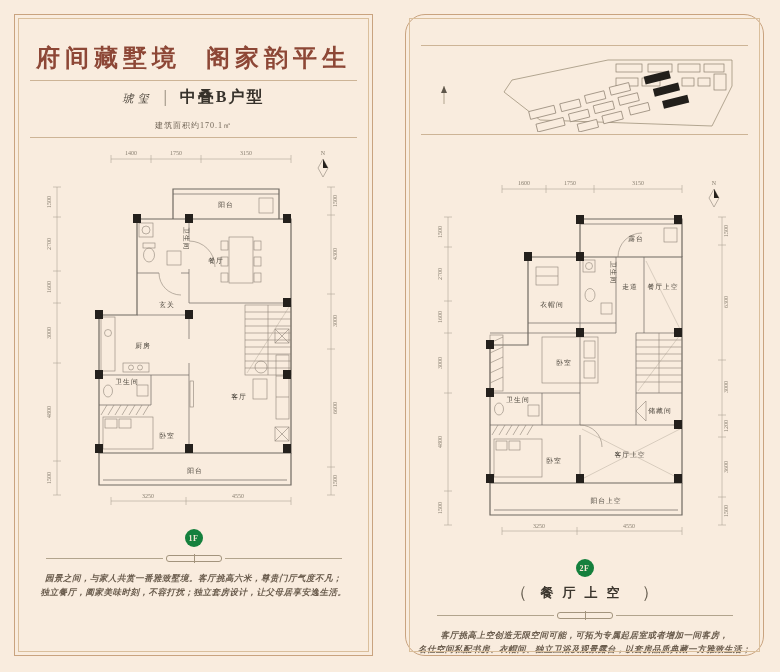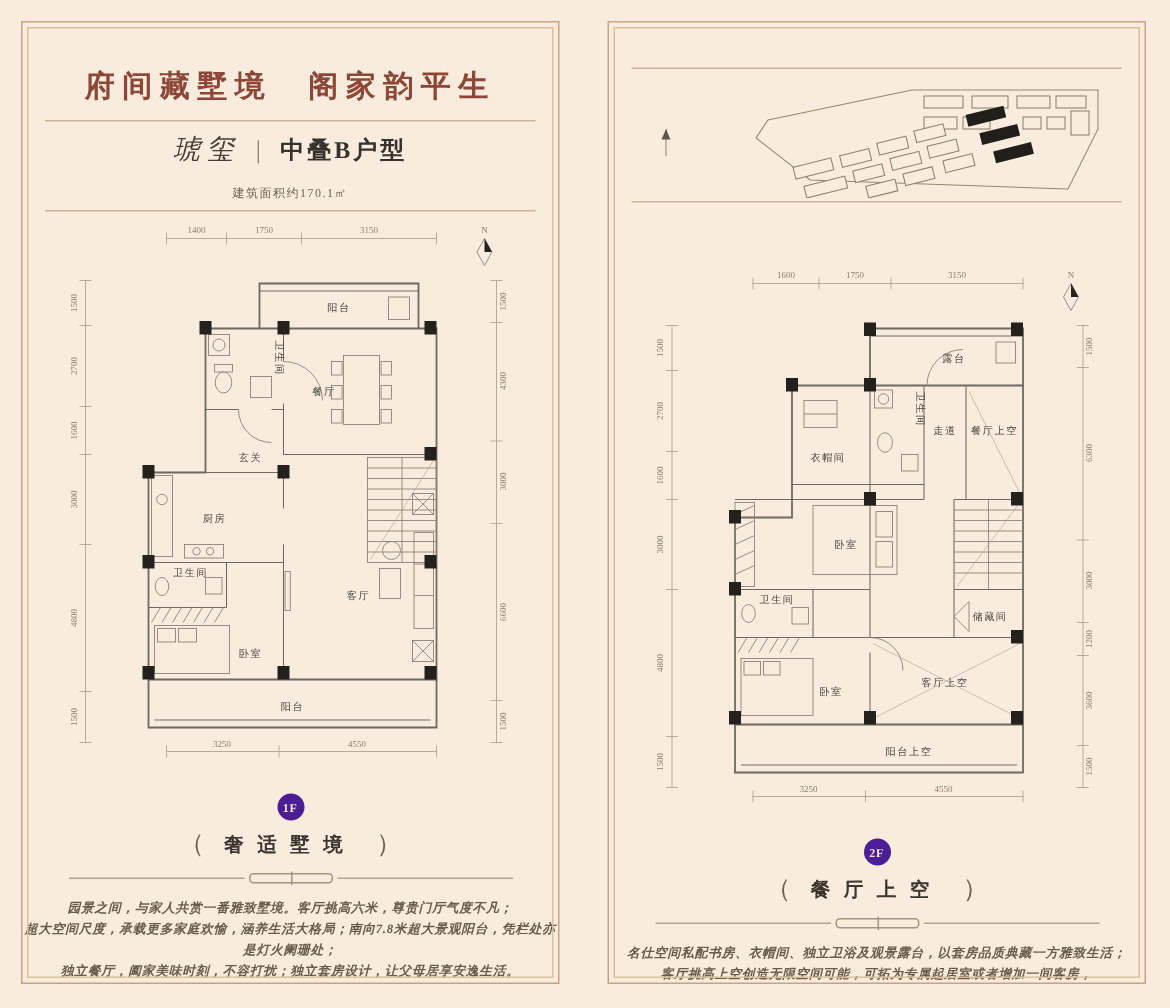--- a/index.html
+++ b/index.html
@@ -10,44 +10,44 @@
     color:#4a443c;
   }
   .panel{
     position:absolute;top:14px;width:359px;height:642px;
     border:1px solid #c9a37f;background:#f9ecde;box-sizing:border-box;
   }
   .panel::after{
     content:"";position:absolute;inset:3px;border:1px solid #dabf9c;pointer-events:none;
   }
   .panel-left{left:14px;}
-  .panel-right{left:405px;}
+  .panel-right{left:405px;border-radius:20px;}
 
   .p-header{height:124px;box-sizing:border-box;text-align:center;}
-  .lp-title{padding-top:30px;font-size:20px;font-weight:bold;color:#8d4736;letter-spacing:5px;line-height:26px;}
+  .lp-title{padding-top:30px;font-size:24px;font-weight:bold;color:#8d4736;letter-spacing:5px;line-height:26px;}
   .lp-title .t2{margin-left:14px;}
   .rule{border:none;border-top:1px solid #cdb496;margin:0 15px;}
   .rule-a{margin-top:9px;}
   .lp-sub{margin-top:6px;font-size:16px;color:#37322b;letter-spacing:2px;}
-  .lp-sub .brand{font-size:18px;font-style:italic;letter-spacing:4px;color:#453e35;}
+  .lp-sub .brand{font-size:11px;font-style:italic;letter-spacing:4px;color:#453e35;}
   .lp-sub .sep{font-weight:100;color:#8a8072;margin:0 5px;font-size:17px;}
   .lp-sub .tname{font-weight:bold;}
   .lp-area{margin-top:12px;font-size:8px;color:#6f6355;letter-spacing:1px;}
   .rule-b{margin-top:6px;}
 
   .rp-rule-top{margin:30px 15px 0;}
   .site-svg{display:block;margin:2px auto 0;}
   .rp-rule-bot{margin:2px 15px 0;}
 
   .plan-svg{display:block;margin:4px auto 0;}
 
   .p-footer{margin-top:16px;text-align:center;}
   .badge{
     width:18px;height:18px;border-radius:50%;margin:0 auto;
-    background:#4c1d95;color:#f3e6d3;font-size:8px;font-weight:bold;
+    background:#15803d;color:#f3e6d3;font-size:8px;font-weight:bold;
     display:flex;align-items:center;justify-content:center;letter-spacing:0.5px;
   }
   .section-label{margin-top:4px;font-size:13px;color:#3c362e;}
   .section-label .paren{font-size:17px;font-weight:200;color:#6b6254;vertical-align:-1px;}
   .section-label .ltext{letter-spacing:9px;margin:0 10px;font-weight:bold;}
   .divider{display:flex;align-items:center;width:296px;margin:8px auto 0;}
   .divider .dline{flex:1;height:1px;background:#b2a48d;}
   .orn{width:54px;height:5px;margin:0 3px;border:1px solid #a3947d;border-radius:3px;position:relative;}
   .orn::after{content:"";position:absolute;left:50%;top:-2px;bottom:-2px;width:1px;background:#a3947d;}
   .desc{margin-top:9px;font-size:8.5px;font-weight:600;color:#6a5c4d;line-height:14px;letter-spacing:0.5px;}
@@ -249,33 +249,27 @@
       <text class="room-t" x="104" y="205" text-anchor="middle">厨房</text>
       <text class="room-t" x="88" y="241" text-anchor="middle" font-size="6">卫生间</text>
       <text class="room-t" x="128" y="295" text-anchor="middle">卧室</text>
       <text class="room-t" x="200" y="256" text-anchor="middle">客厅</text>
       <text class="room-t" x="156" y="330" text-anchor="middle">阳台</text>
     </g>
   </svg>
 
   <div class="p-footer">
     <div class="badge">1F</div>
-    <div class="section-label">
-      <span class="paren">（</span>
-      <span class="ltext">奢适墅境</span>
-      <span class="paren">）</span>
-    </div>
     <div class="divider">
       <span class="dline"></span>
         <span class="orn"></span>
         <span class="dline"></span>
     </div>
     <div class="desc">
       <p>园景之间，与家人共赏一番雅致墅境。客厅挑高六米，尊贵门厅气度不凡；</p>
-      <p>超大空间尺度，承载更多家庭欢愉，涵养生活大格局；南向7.8米超大景观阳台，凭栏处亦是灯火阑珊处；</p>
       <p>独立餐厅，阖家美味时刻，不容打扰；独立套房设计，让父母居享安逸生活。</p>
     </div>
   </div>
 </div>
 
 <div class="panel panel-right">
   <div class="p-header">
     <hr class="rule rp-rule-top">
     <svg class="site-svg" width="330" height="84" viewBox="0 0 330 84">
       <g>
@@ -481,17 +475,17 @@
       <span class="paren">（</span>
       <span class="ltext">餐厅上空</span>
       <span class="paren">）</span>
     </div>
     <div class="divider">
       <span class="dline"></span>
         <span class="orn"></span>
         <span class="dline"></span>
     </div>
     <div class="desc">
+      <p>客厅挑高上空创造无限空间可能，可拓为专属起居室或者增加一间客房，</p>
       <p>名仕空间私配书房、衣帽间、独立卫浴及观景露台，以套房品质典藏一方雅致生活；</p>
-      <p>客厅挑高上空创造无限空间可能，可拓为专属起居室或者增加一间客房，</p>
     </div>
   </div>
 </div>
 
 </body></html>

